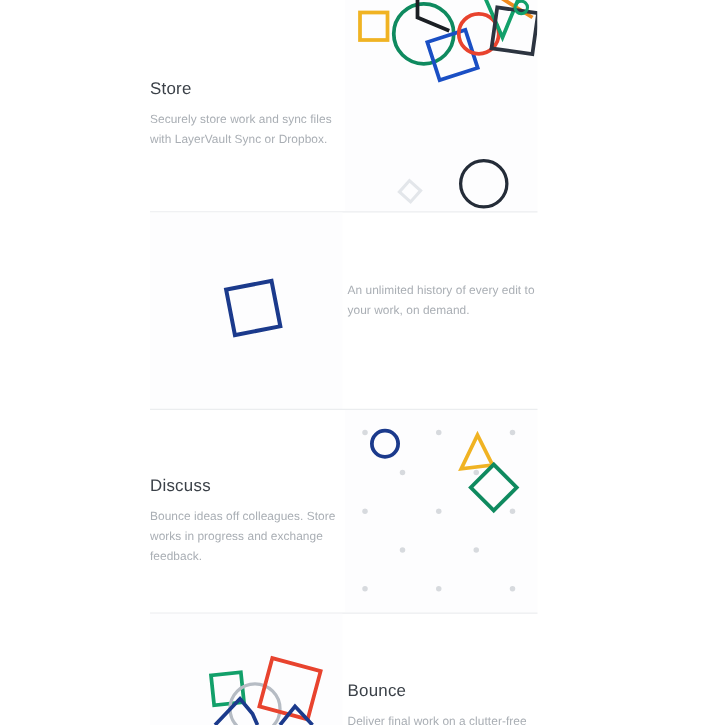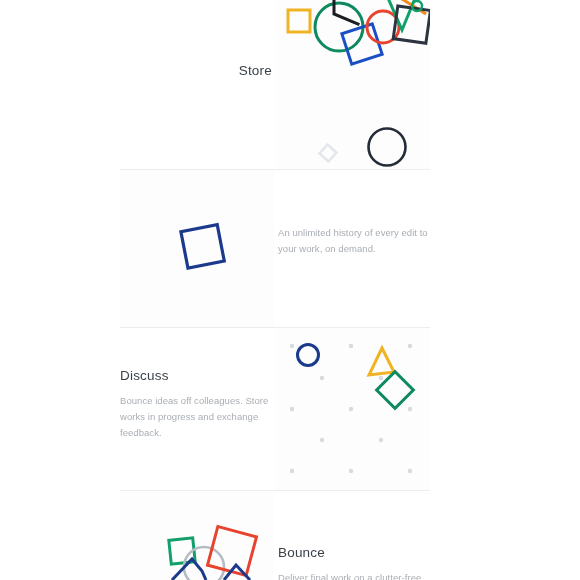--- a/index.html
+++ b/index.html
@@ -99,22 +99,23 @@
       <circle cx="141" cy="6" r="5" stroke="#12a06a" stroke-width="2.5" fill="none"></circle>
 
       <g transform="rotate(42 52 153)">
         <rect x="46" y="147" width="12" height="12" stroke="#e3e6ea" stroke-width="2.5" fill="none"></rect>
       </g>
 
       <circle cx="111" cy="147" r="18.5" stroke="#242c38" stroke-width="2.6" fill="none"></circle>
     </svg>
   </div>
 
-  <div class="copy" style="left:120px; top:63px; width:152px;text-align:right;">
+  <div class="copy" style="left:120px; top:63px; width:152px;">
     <h3 class="copy-title">Store</h3>
+    <p class="copy-body">Securely store work and sync files with LayerVault Sync or Dropbox.</p>
   </div>
 
   <div class="divider" style="top:169px;"></div>
 
   <div class="art-panel" style="left:120px; top:170px; width:154px; height:157px;"></div>
 
   <div class="art" style="left:120px; top:170px; width:154px; height:157px;">
     <svg width="154" height="157" viewBox="0 0 154 157" fill="none">
       <g transform="rotate(-11 82 76)">
         <rect x="64" y="58" width="37" height="37" stroke="#1b3a8c" stroke-width="3.2" fill="none"></rect>
@@ -152,21 +153,21 @@
       <circle cx="32" cy="27" r="10.5" stroke="#1b3a8c" stroke-width="3" fill="none"></circle>
 
       <path d="M106 20 L118 44 L93 47 Z" stroke="#f0b323" stroke-width="3" fill="none" stroke-linejoin="miter"></path>
 
       <g transform="rotate(45 119 62)">
         <rect x="106" y="49" width="26" height="26" stroke="#0f8a5f" stroke-width="3" fill="none"></rect>
       </g>
     </svg>
   </div>
 
-  <div class="copy" style="left:120px; top:368px; width:152px;">
+  <div class="copy" style="left:120px; top:381px; width:152px;">
     <h3 class="copy-title">Discuss</h3>
     <p class="copy-body">Bounce ideas off colleagues. Store works in progress and exchange feedback.</p>
   </div>
 
   <div class="divider" style="top:490px;"></div>
 
   <div class="art-panel" style="left:120px; top:491px; width:154px; height:89px;"></div>
 
   <div class="art" style="left:120px; top:491px; width:154px; height:89px;">
     <svg width="154" height="89" viewBox="0 0 154 89" fill="none">

